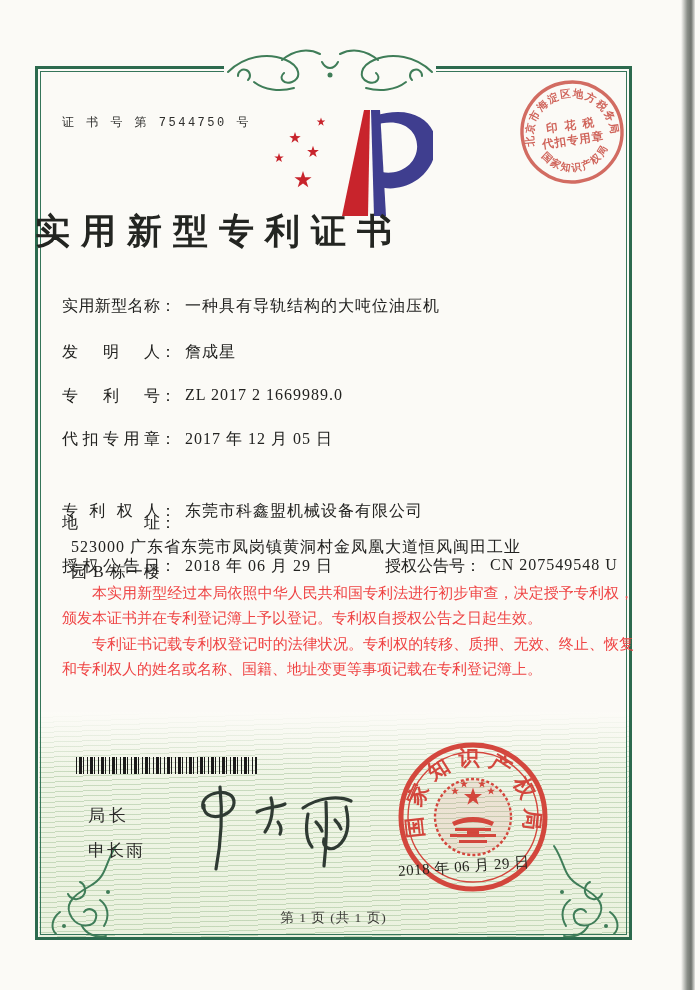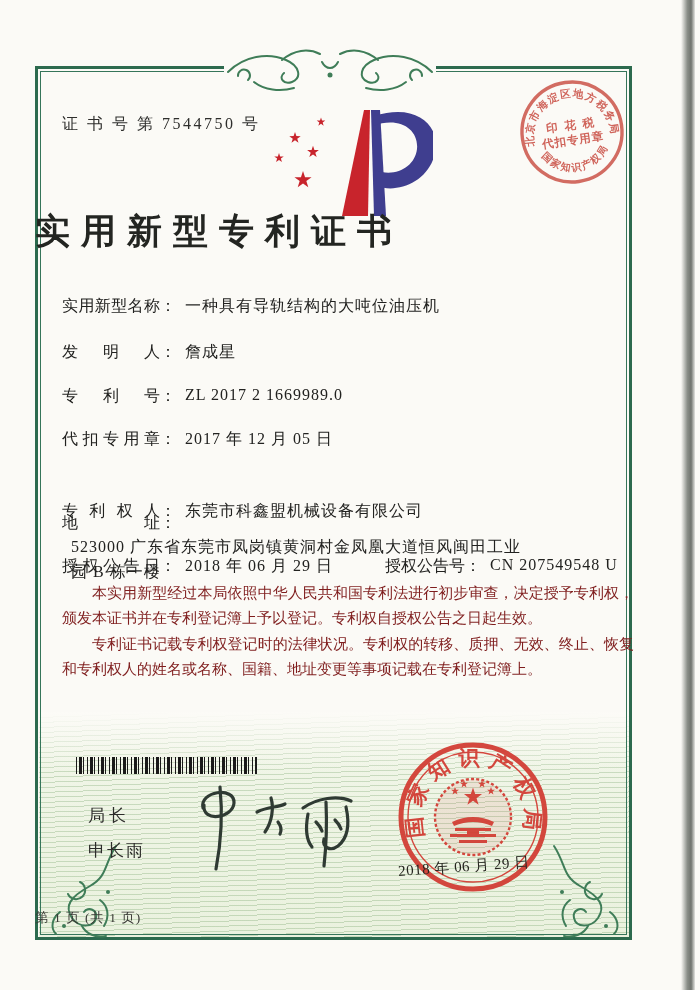--- a/index.html
+++ b/index.html
@@ -28,61 +28,61 @@
   
   .waves{
     position:absolute;left:39px;top:712px;width:592px;height:226px;
     background:
       linear-gradient(180deg, rgba(252,251,247,1) 0%, rgba(252,251,247,0) 26%),
       repeating-linear-gradient(178deg, rgba(125,168,115,0.34) 0px, rgba(125,168,115,0.34) 1px, rgba(240,246,232,0.25) 1px, rgba(240,246,232,0.25) 5px),
       linear-gradient(180deg,#f2f6e9 0%, #e8f0db 100%);
   }
   .cert-no{
     position:absolute;left:62px;top:114px;
-    font-size:16px;letter-spacing:2.5px;color:#2e2e2c;
+    font-size:12px;letter-spacing:2.5px;color:#2e2e2c;font-family:Liberation Mono, monospace;
   }
   .logo{position:absolute;left:267px;top:106px;}
   .title{
     position:absolute;left:35px;top:208px;width:597px;
     text-align:left;font-size:35px;font-weight:bold;
     letter-spacing:11px;color:#232521;
   }
   .fields{position:absolute;left:62px;top:0;width:572px;font-size:16px;color:#222220;}
   .frow{position:absolute;left:0;white-space:nowrap;}
   .flabel{display:inline-block;width:98px;text-align:justify;text-align-last:justify;vertical-align:top;}
   .fcolon{display:inline-block;vertical-align:top;}
   .fvalue{display:inline-block;margin-left:9px;vertical-align:top;letter-spacing:1px;}
   .frow.wrap{white-space:normal;}
   .frow.wrap .fvalue{width:452px;line-height:25px;}
   .r1{top:296px;}.r2{top:342px;}.r3{top:386px;}.r4{top:429px;}.r5{top:471px;margin-top:30px;}.r6{top:513px;}
   .r7{top:556px;}
   .grant-right{position:absolute;left:323px;top:0;white-space:nowrap;font-family:Liberation Serif, serif;}
   .body-text{
     position:absolute;left:62px;top:581px;width:572px;
-    font-size:15px;line-height:25.4px;color:#7f1d1d;text-align:justify;
+    font-size:15px;line-height:25.4px;color:#ef4444;text-align:justify;
   }
   .body-text p{margin:0;text-indent:2em;}
   .barcode{
     position:absolute;left:76px;top:757px;width:181px;height:17px;
     background:repeating-linear-gradient(90deg,
       #1a1a1a 0px,#1a1a1a 1.5px, transparent 1.5px, transparent 3px,
       #1a1a1a 3px,#1a1a1a 6px, transparent 6px, transparent 7.5px,
       #1a1a1a 7.5px,#1a1a1a 8.5px, transparent 8.5px, transparent 11px);
   }
   .signer-title{position:absolute;left:88px;top:804px;font-size:17px;letter-spacing:4px;color:#2c2c2a;}
   .signer-name{position:absolute;left:88px;top:839px;font-size:17px;letter-spacing:2px;color:#2c2c2a;}
   .signature{position:absolute;left:175px;top:778px;}
   .seal{position:absolute;left:396px;top:740px;}
   .seal-date{
     position:absolute;left:398px;top:856px;width:170px;
     font-size:15px;color:#25251f;letter-spacing:0.5px;
     transform:rotate(-4deg);
   }
   .footer{
-    position:absolute;left:35px;top:909px;width:597px;text-align:left;
+    position:absolute;left:35px;top:909px;width:597px;text-align:center;
     font-size:13.5px;color:#3a3a36;letter-spacing:1px;
   }
   .tax-stamp{position:absolute;left:516px;top:76px;transform:rotate(-8deg);opacity:0.92;}
   .ornament-top{position:absolute;left:224px;top:42px;}
   .flourish{position:absolute;}
   .flourish.bl{left:38px;top:842px;}
   .flourish.br{left:532px;top:842px;transform:scaleX(-1);}
 </style>
 </head>
 <body>

